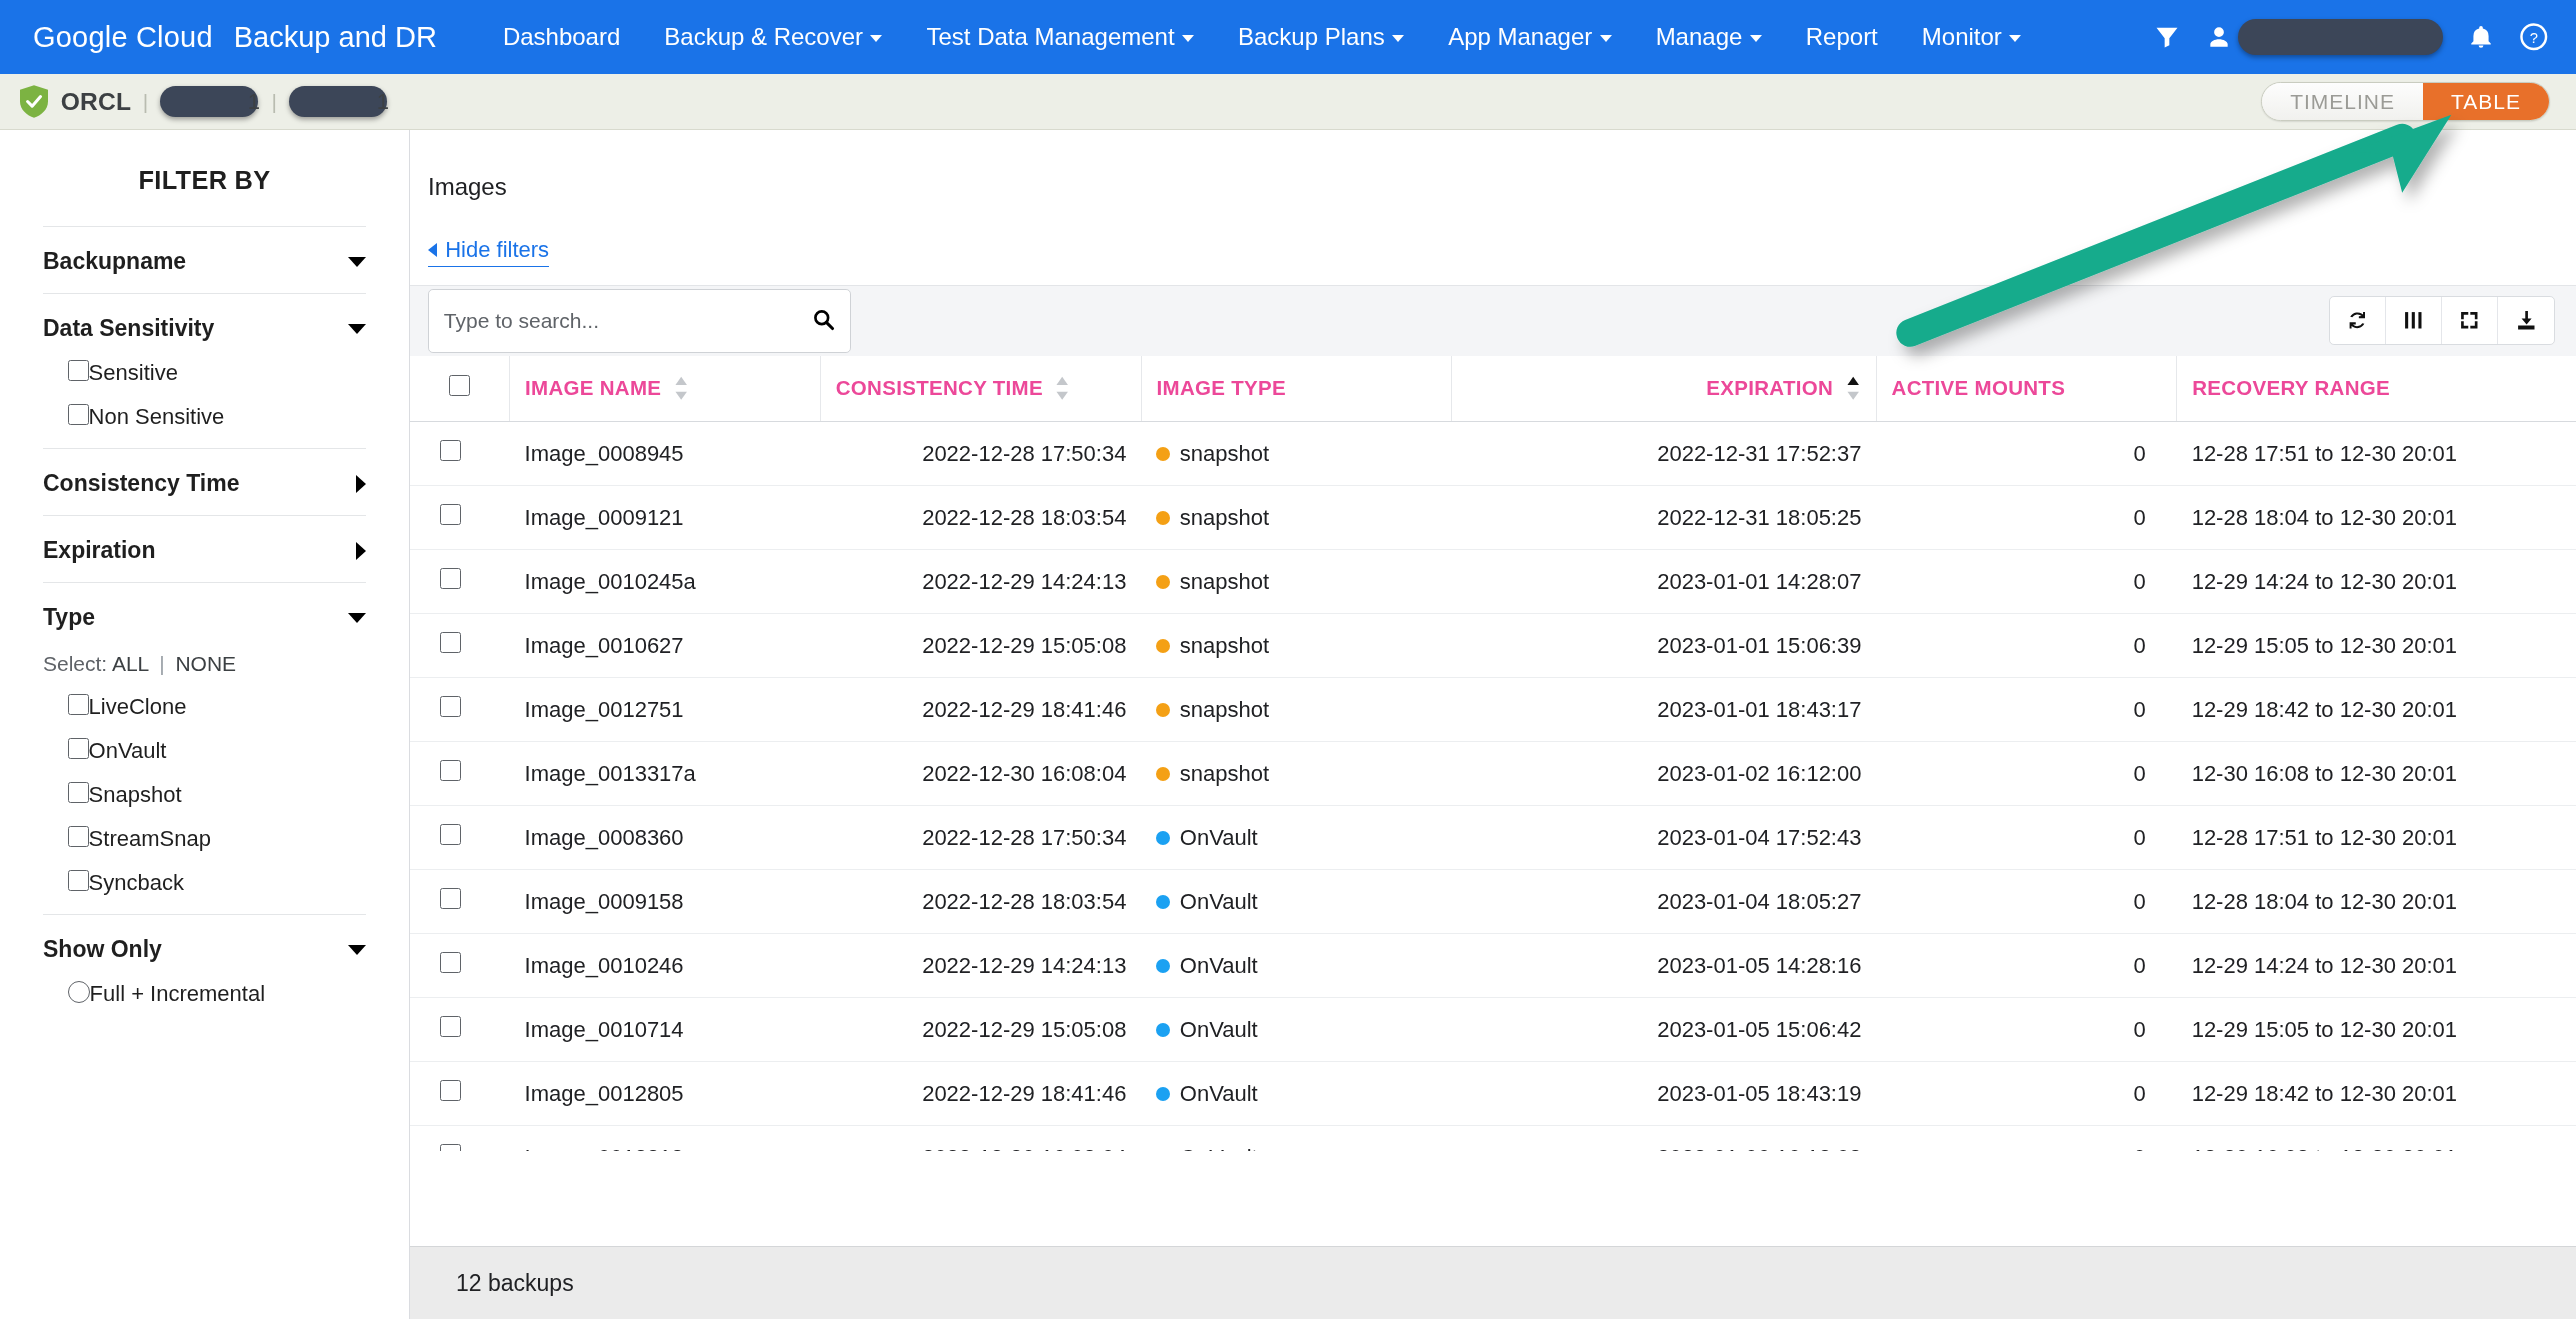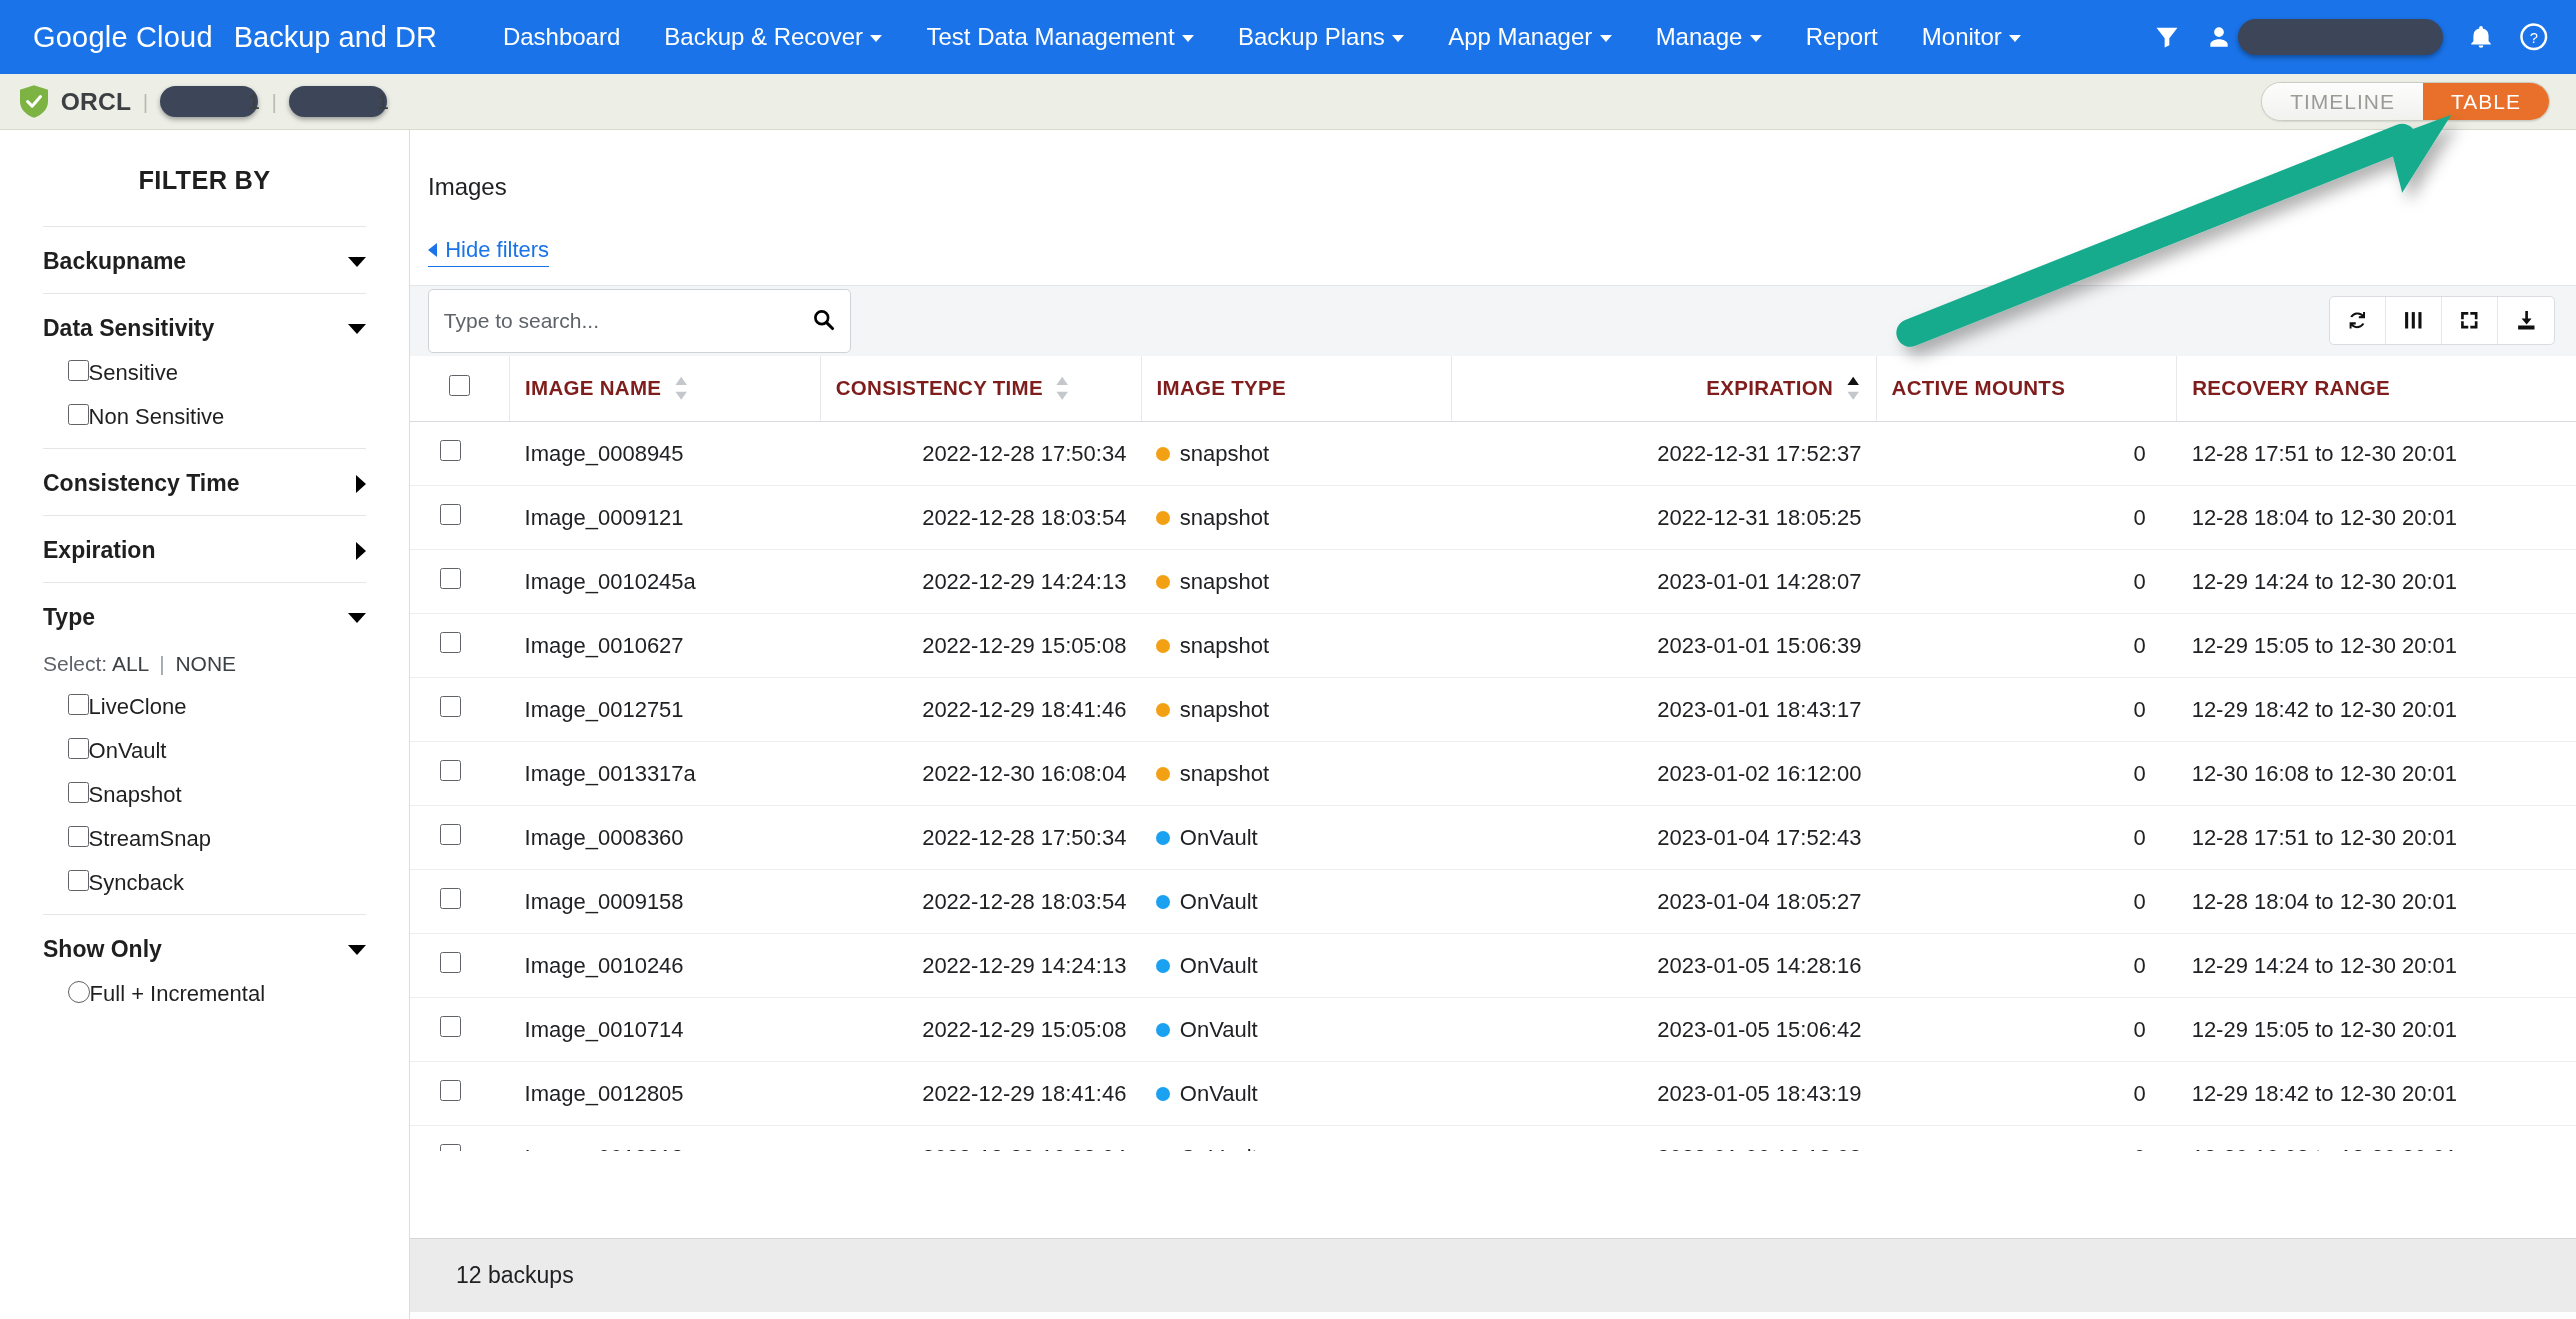--- a/index.html
+++ b/index.html
@@ -160,21 +160,21 @@
   .tt-icon {
     width: 56px; display: flex; align-items: center; justify-content: center;
     border-right: 0.8px solid #e4e6ea; cursor: pointer;
   }
   .tt-icon:last-child { border-right: 0; }
 
   
   .tbl { width: 100%; border-collapse: collapse; table-layout: fixed; }
   .tbl th {
     background: #fff; border-bottom: 0.8px solid #d7dade; border-right: 0.8px solid #e6e8eb;
-    height: 66px; font-size: 20.5px; font-weight: 700; color: #7f1d1d;
+    height: 66px; font-size: 20.5px; font-weight: 700; color: #ec4899;
     letter-spacing: 0.3px; vertical-align: middle; padding: 0 14.8px;
   }
   .tbl th:last-child { border-right: 0; }
   .th-inner { display: flex; align-items: center; }
   .th-inner.right { justify-content: flex-end; }
   .sort-ico { margin-left: 11.5px; display: inline-flex; flex-direction: column; gap: 2.5px; }
   .tbl td {
     border-bottom: 0.8px solid #eceef0; height: 64px; font-size: 22px;
     color: #202124; padding: 0 14.8px; vertical-align: middle;
     white-space: nowrap; overflow: hidden;
@@ -189,21 +189,21 @@
   .type-chip { display: inline-flex; align-items: center; gap: 9.8px; font-size: 22px; }
   .dot { width: 14px; height: 14px; border-radius: 50%; flex: 0 0 auto; }
   .row-cbox {
     width: 21px; height: 21px; border: 1.6px solid #5f6368; border-radius: 2.5px;
     display: inline-block; background: #fff; cursor: pointer;
   }
 
   .table-scroll { height: 795px; overflow: hidden; position: relative; }
 
   .table-footer {
-    position: absolute; left: 0; right: 0; bottom: 8px; height: 74px;
+    position: absolute; left: 0; right: 0; bottom: 0; height: 74px;
     background: #ebebeb; border-top: 0.8px solid #d4d6d8;
     display: flex; align-items: center; padding-left: 46px;
     font-size: 23px; color: #202124;
   }
 
   
   .arrow-overlay {
     position: absolute; left: 0; top: 0; width: 2576px; height: 1320px;
     pointer-events: none; z-index: 50;
   }

